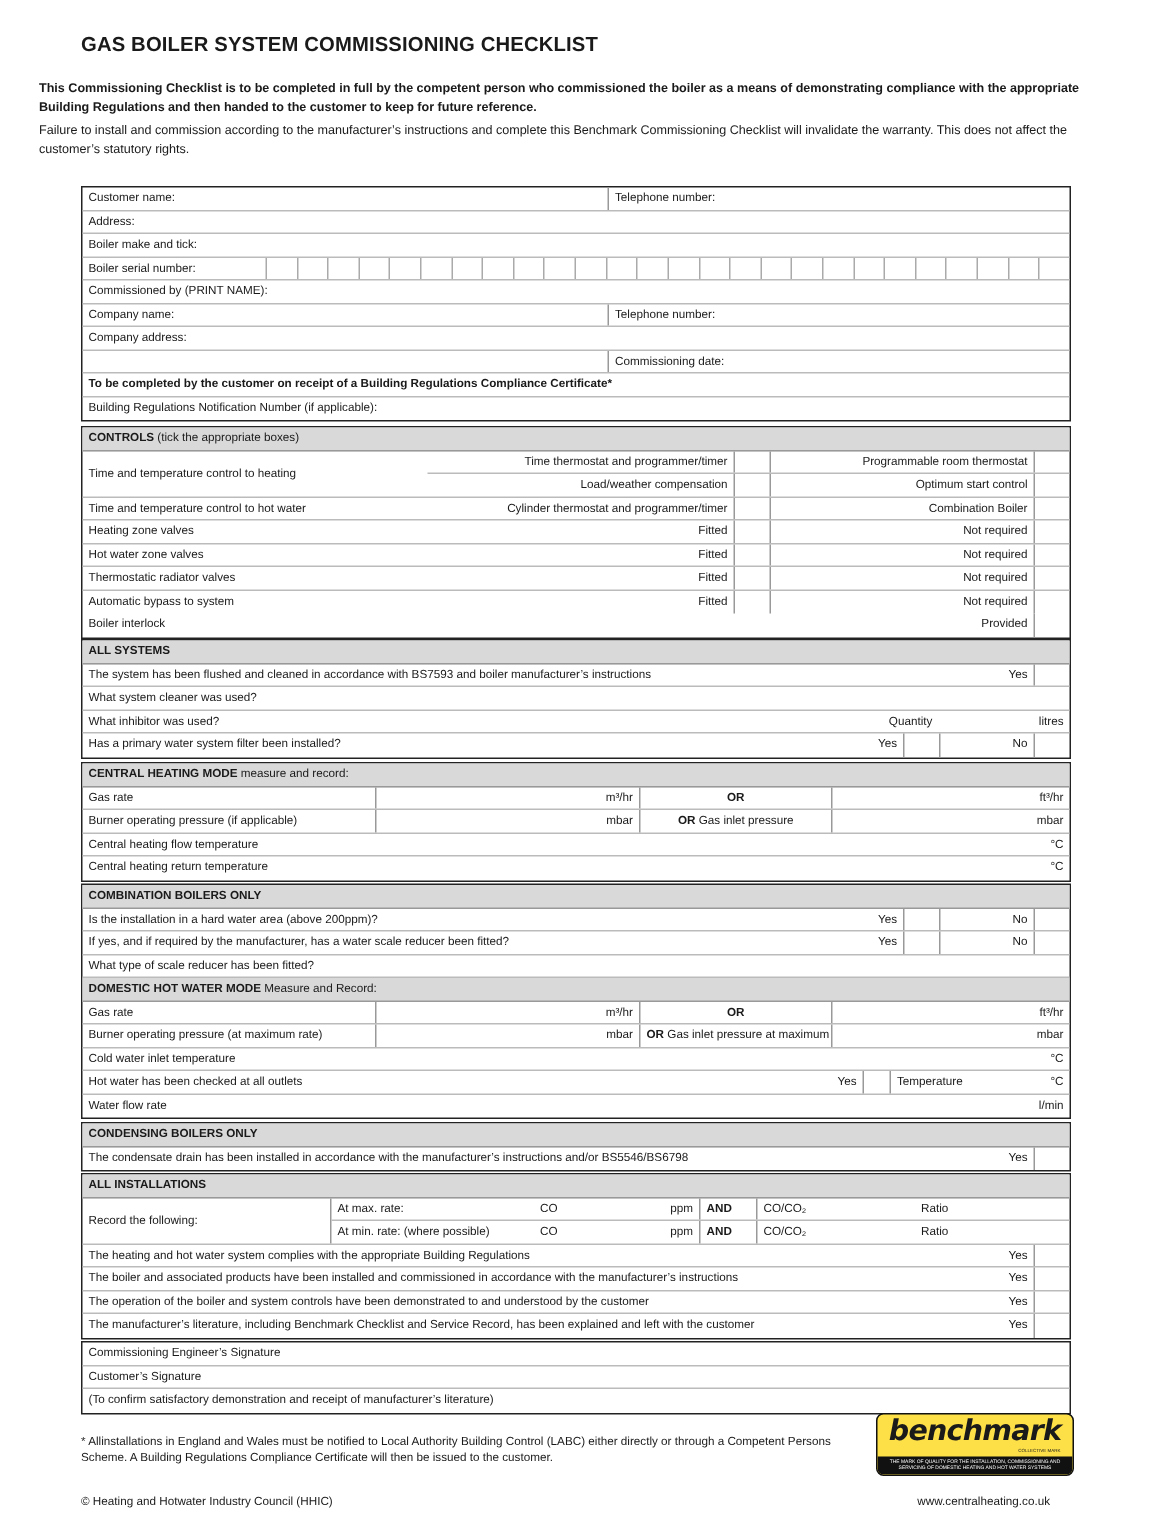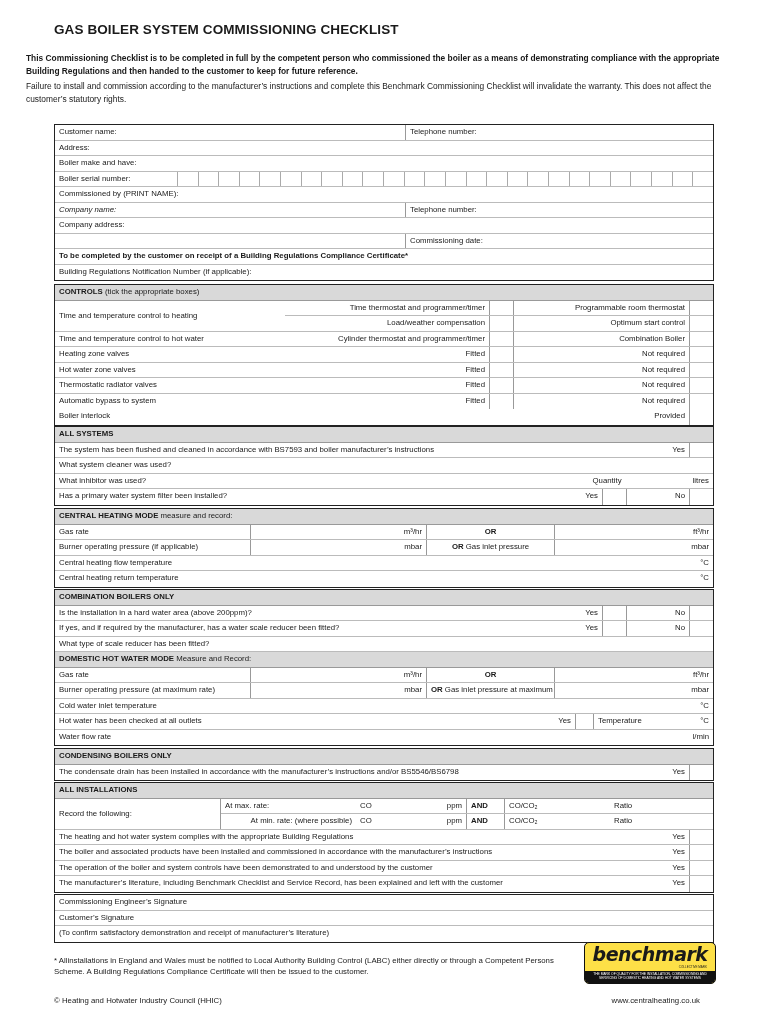--- a/index.html
+++ b/index.html
@@ -37,21 +37,21 @@
 
 <div class="box" style="top:124px;">
   <div class="row">
     <div class="c" style="width:350px;">Customer name:</div>
     <div class="c bl grow">Telephone number:</div>
   </div>
   <div class="row">
       <div class="c grow">Address:</div>
     </div>
   <div class="row">
-      <div class="c grow">Boiler make and have:</div>
+      <div class="c grow">Boiler make and tick:</div>
     </div>
   <div class="row" id="serial-row">
     <div class="c" style="width:122px; flex:none;">Boiler serial number:</div>
   <div class="serial-cell"></div>
       <div class="serial-cell"></div>
       <div class="serial-cell"></div>
       <div class="serial-cell"></div>
       <div class="serial-cell"></div>
       <div class="serial-cell"></div>
       <div class="serial-cell"></div>
@@ -72,21 +72,21 @@
       <div class="serial-cell"></div>
       <div class="serial-cell"></div>
       <div class="serial-cell"></div>
       <div class="serial-cell"></div>
       <div class="serial-cell"></div>
     </div>
   <div class="row">
     <div class="c" style="width:350px;">Commissioned by (PRINT NAME):</div>
   </div>
   <div class="row">
-    <div class="c" style="width:350px;font-style:italic;">Company name:</div>
+    <div class="c" style="width:350px;">Company name:</div>
     <div class="c bl grow">Telephone number:</div>
   </div>
   <div class="row">
       <div class="c grow">Company address:</div>
     </div>
   <div class="row">
     <div class="c" style="width:350px;"></div>
     <div class="c bl grow">Commissioning date:</div>
   </div>
   <div class="row">
@@ -282,21 +282,21 @@
     <div style="flex:1; display:flex; flex-direction:column;" class="bl">
       <div style="display:flex; height:15.5px; border-bottom:1px solid #bbb;">
         <div class="c" style="width:135px;">At max. rate:</div>
         <div class="c" style="width:40px;">CO</div>
         <div class="c r" style="width:70px;">ppm</div>
         <div class="c b bl" style="width:38px;">AND</div>
         <div class="c bl" style="width:106px;">CO/CO₂</div>
         <div class="c grow">Ratio</div>
       </div>
       <div style="display:flex; height:15px;">
-        <div class="c" style="width:135px;text-align:right;">At min. rate: (where possible)</div>
+        <div class="c" style="width:135px;">At min. rate: (where possible)</div>
         <div class="c" style="width:40px;">CO</div>
         <div class="c r" style="width:70px;">ppm</div>
         <div class="c b bl" style="width:38px;">AND</div>
         <div class="c bl" style="width:106px;">CO/CO₂</div>
         <div class="c grow">Ratio</div>
       </div>
     </div>
   </div>
   <div id="statement-rows" style="display: contents;"><div class="row">
         <div class="c grow">The heating and hot water system complies with the appropriate Building Regulations</div>

